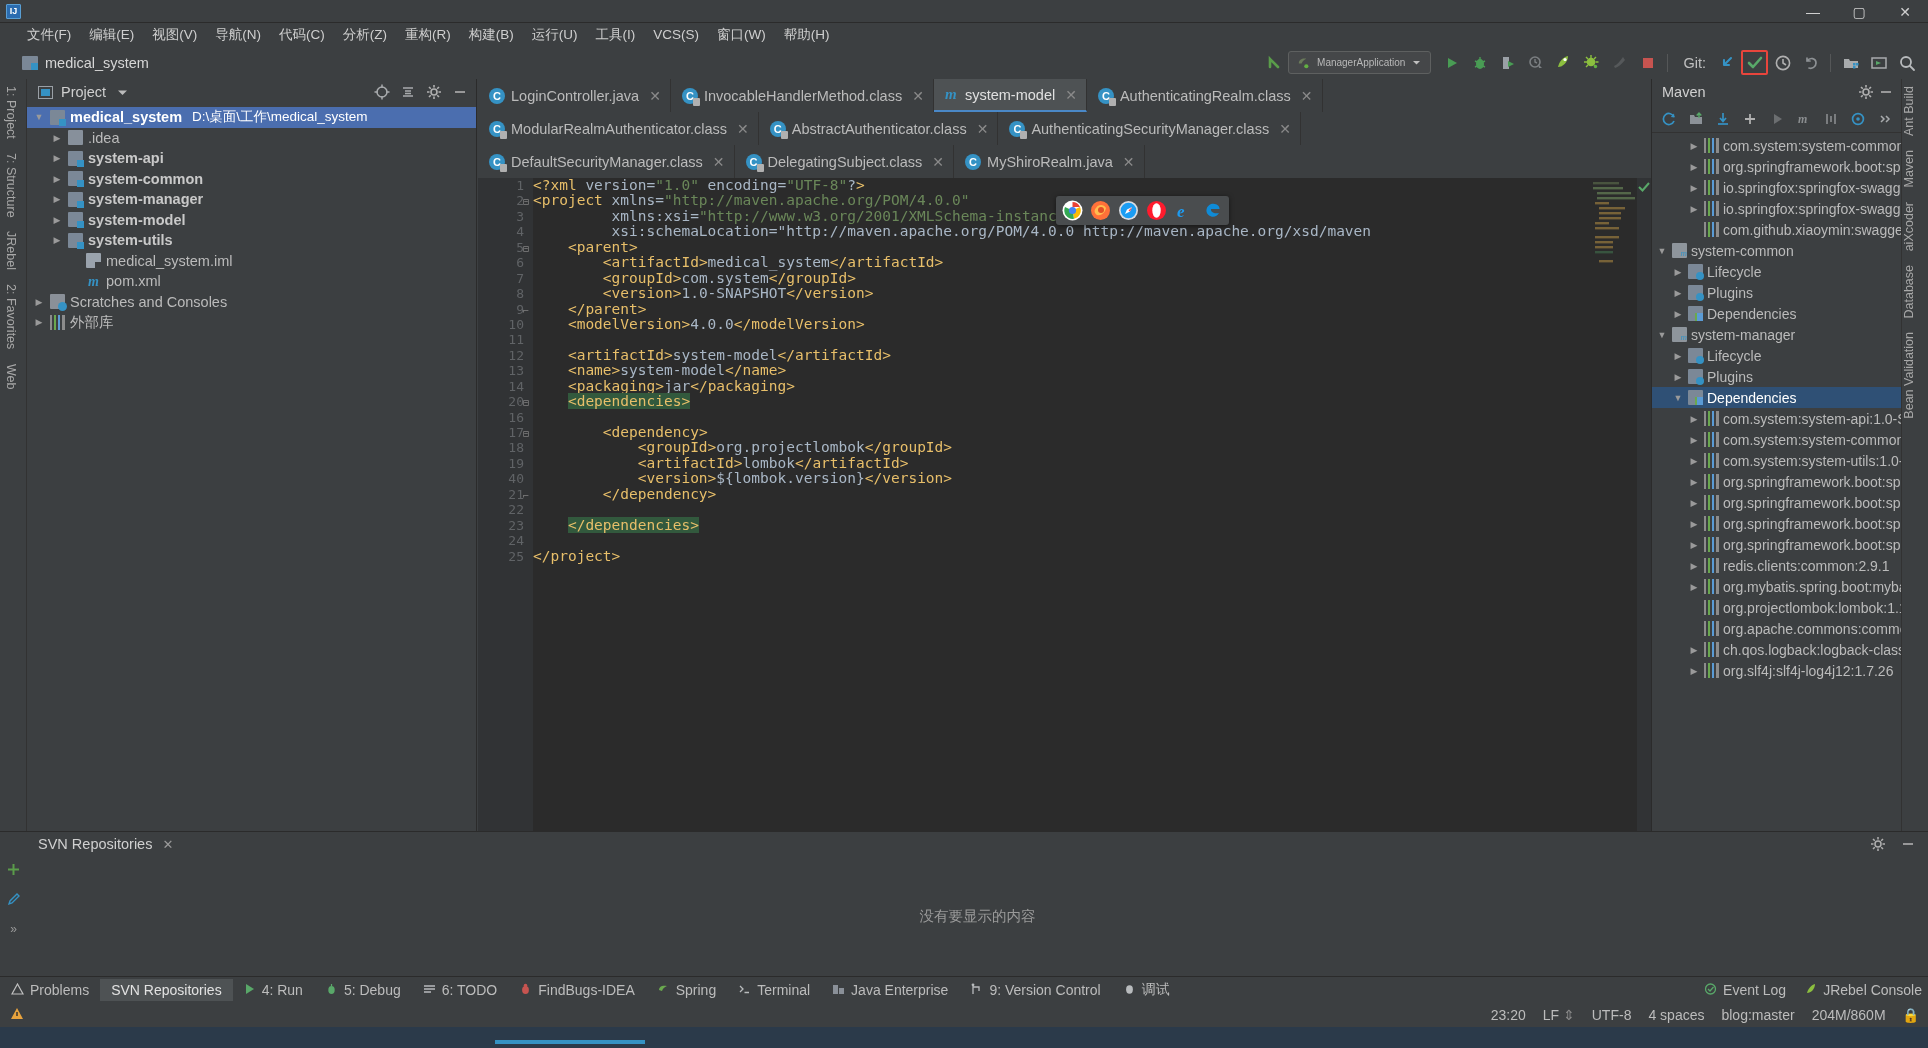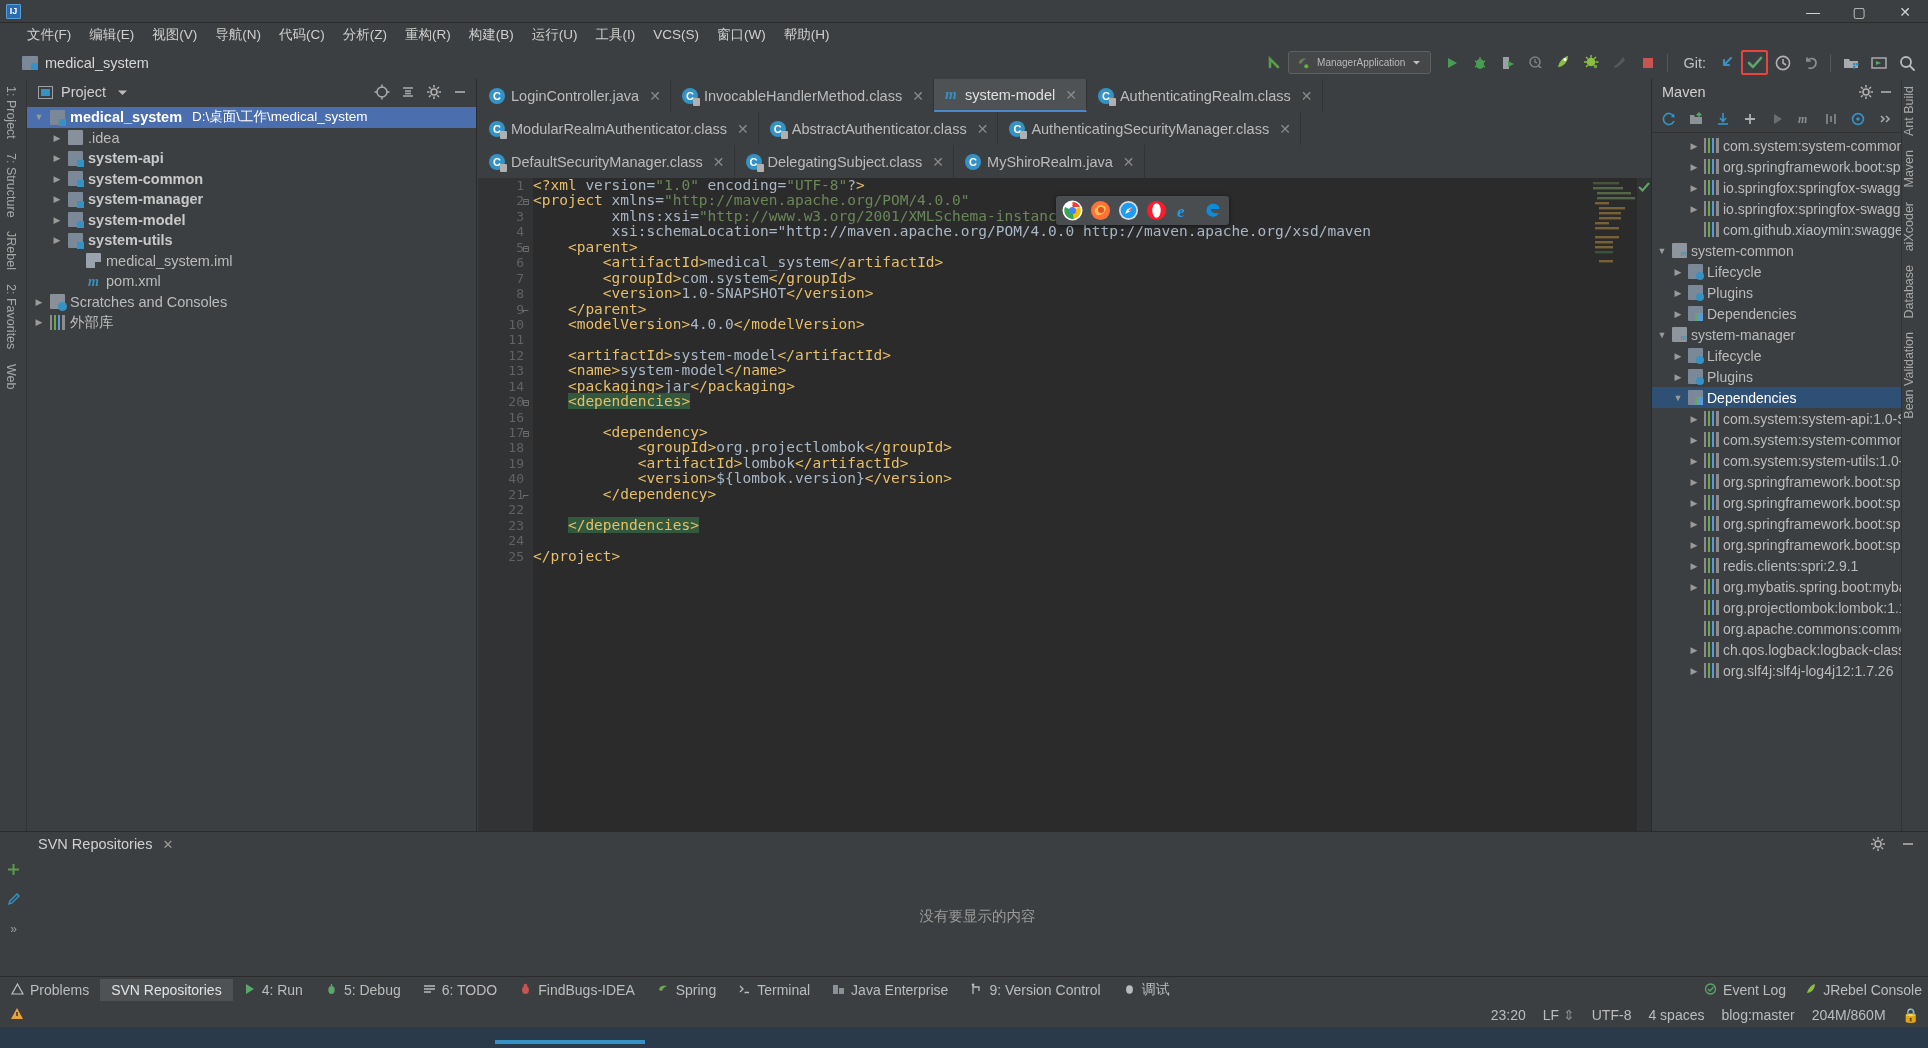--- a/index.html
+++ b/index.html
@@ -811,21 +811,21 @@
             <span class="mvlbl">org.springframework.boot:spri</span>
           </div>
           <div class="mvrow" style="padding-left: 36px;">
             <span class="arrow">▶</span>
             <span class="ic lib"></span>
             <span class="mvlbl">org.springframework.boot:sprin</span>
           </div>
           <div class="mvrow" style="padding-left: 36px;">
             <span class="arrow">▶</span>
             <span class="ic lib"></span>
-            <span class="mvlbl">redis.clients:spri:2.9.1</span>
+            <span class="mvlbl">redis.clients:common:2.9.1</span>
           </div>
           <div class="mvrow" style="padding-left: 36px;">
             <span class="arrow">▶</span>
             <span class="ic lib"></span>
             <span class="mvlbl">org.mybatis.spring.boot:mybati</span>
           </div>
           <div class="mvrow" style="padding-left: 36px;">
             <span class="arrow"></span>
             <span class="ic lib"></span>
             <span class="mvlbl">org.projectlombok:lombok:1.18</span>

